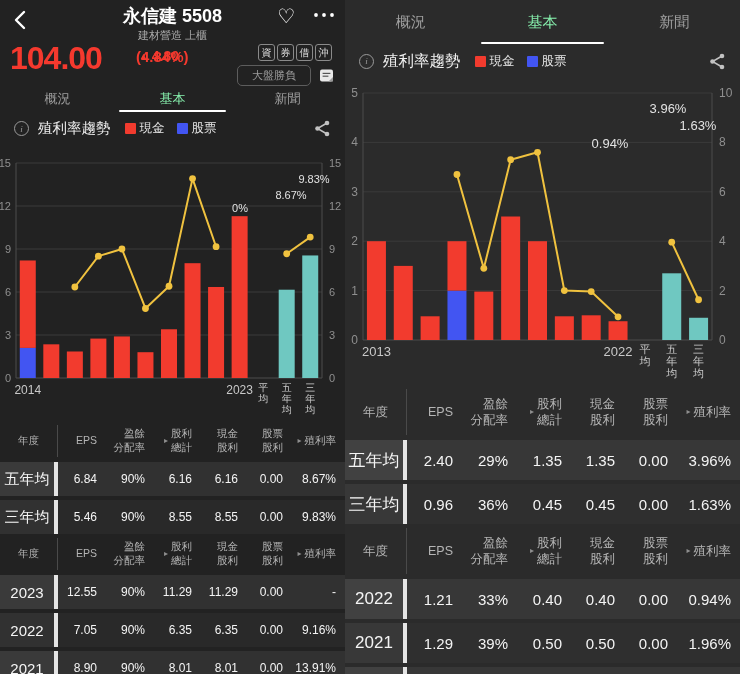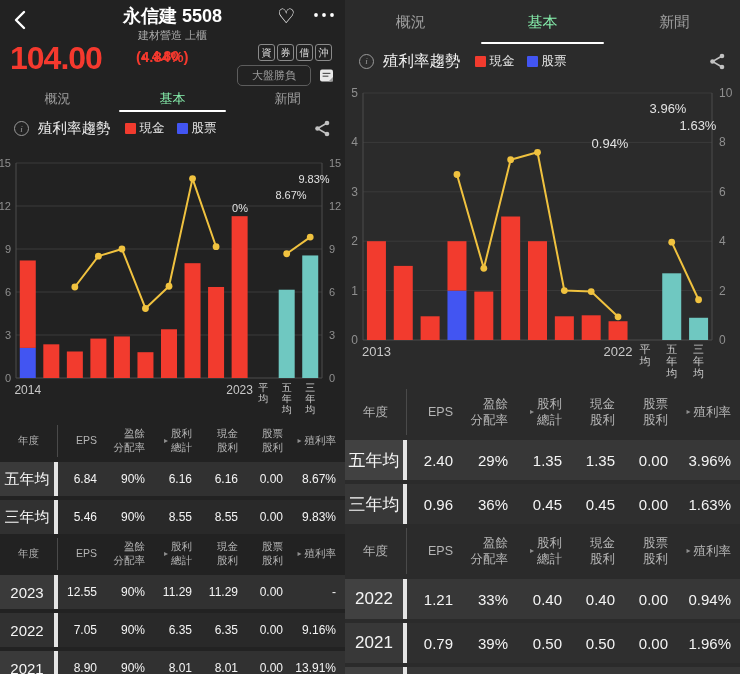--- a/index.html
+++ b/index.html
@@ -558,21 +558,21 @@
           <div class="ycell">2022</div>
           <div class="dcell">1.21</div>
           <div class="dcell">33%</div>
           <div class="dcell">0.40</div>
           <div class="dcell">0.40</div>
           <div class="dcell">0.00</div>
           <div class="dcell">0.94%</div>
         </div>
         <div class="t-row row-b">
           <div class="ycell">2021</div>
-          <div class="dcell">0.79</div>
+          <div class="dcell">1.29</div>
           <div class="dcell">39%</div>
           <div class="dcell">0.50</div>
           <div class="dcell">0.50</div>
           <div class="dcell">0.00</div>
           <div class="dcell">1.96%</div>
         </div>
         <div class="t-row row-a">
           <div class="ycell">2020</div>
           <div class="dcell">-1.78</div>
           <div class="dcell">-28%</div>

